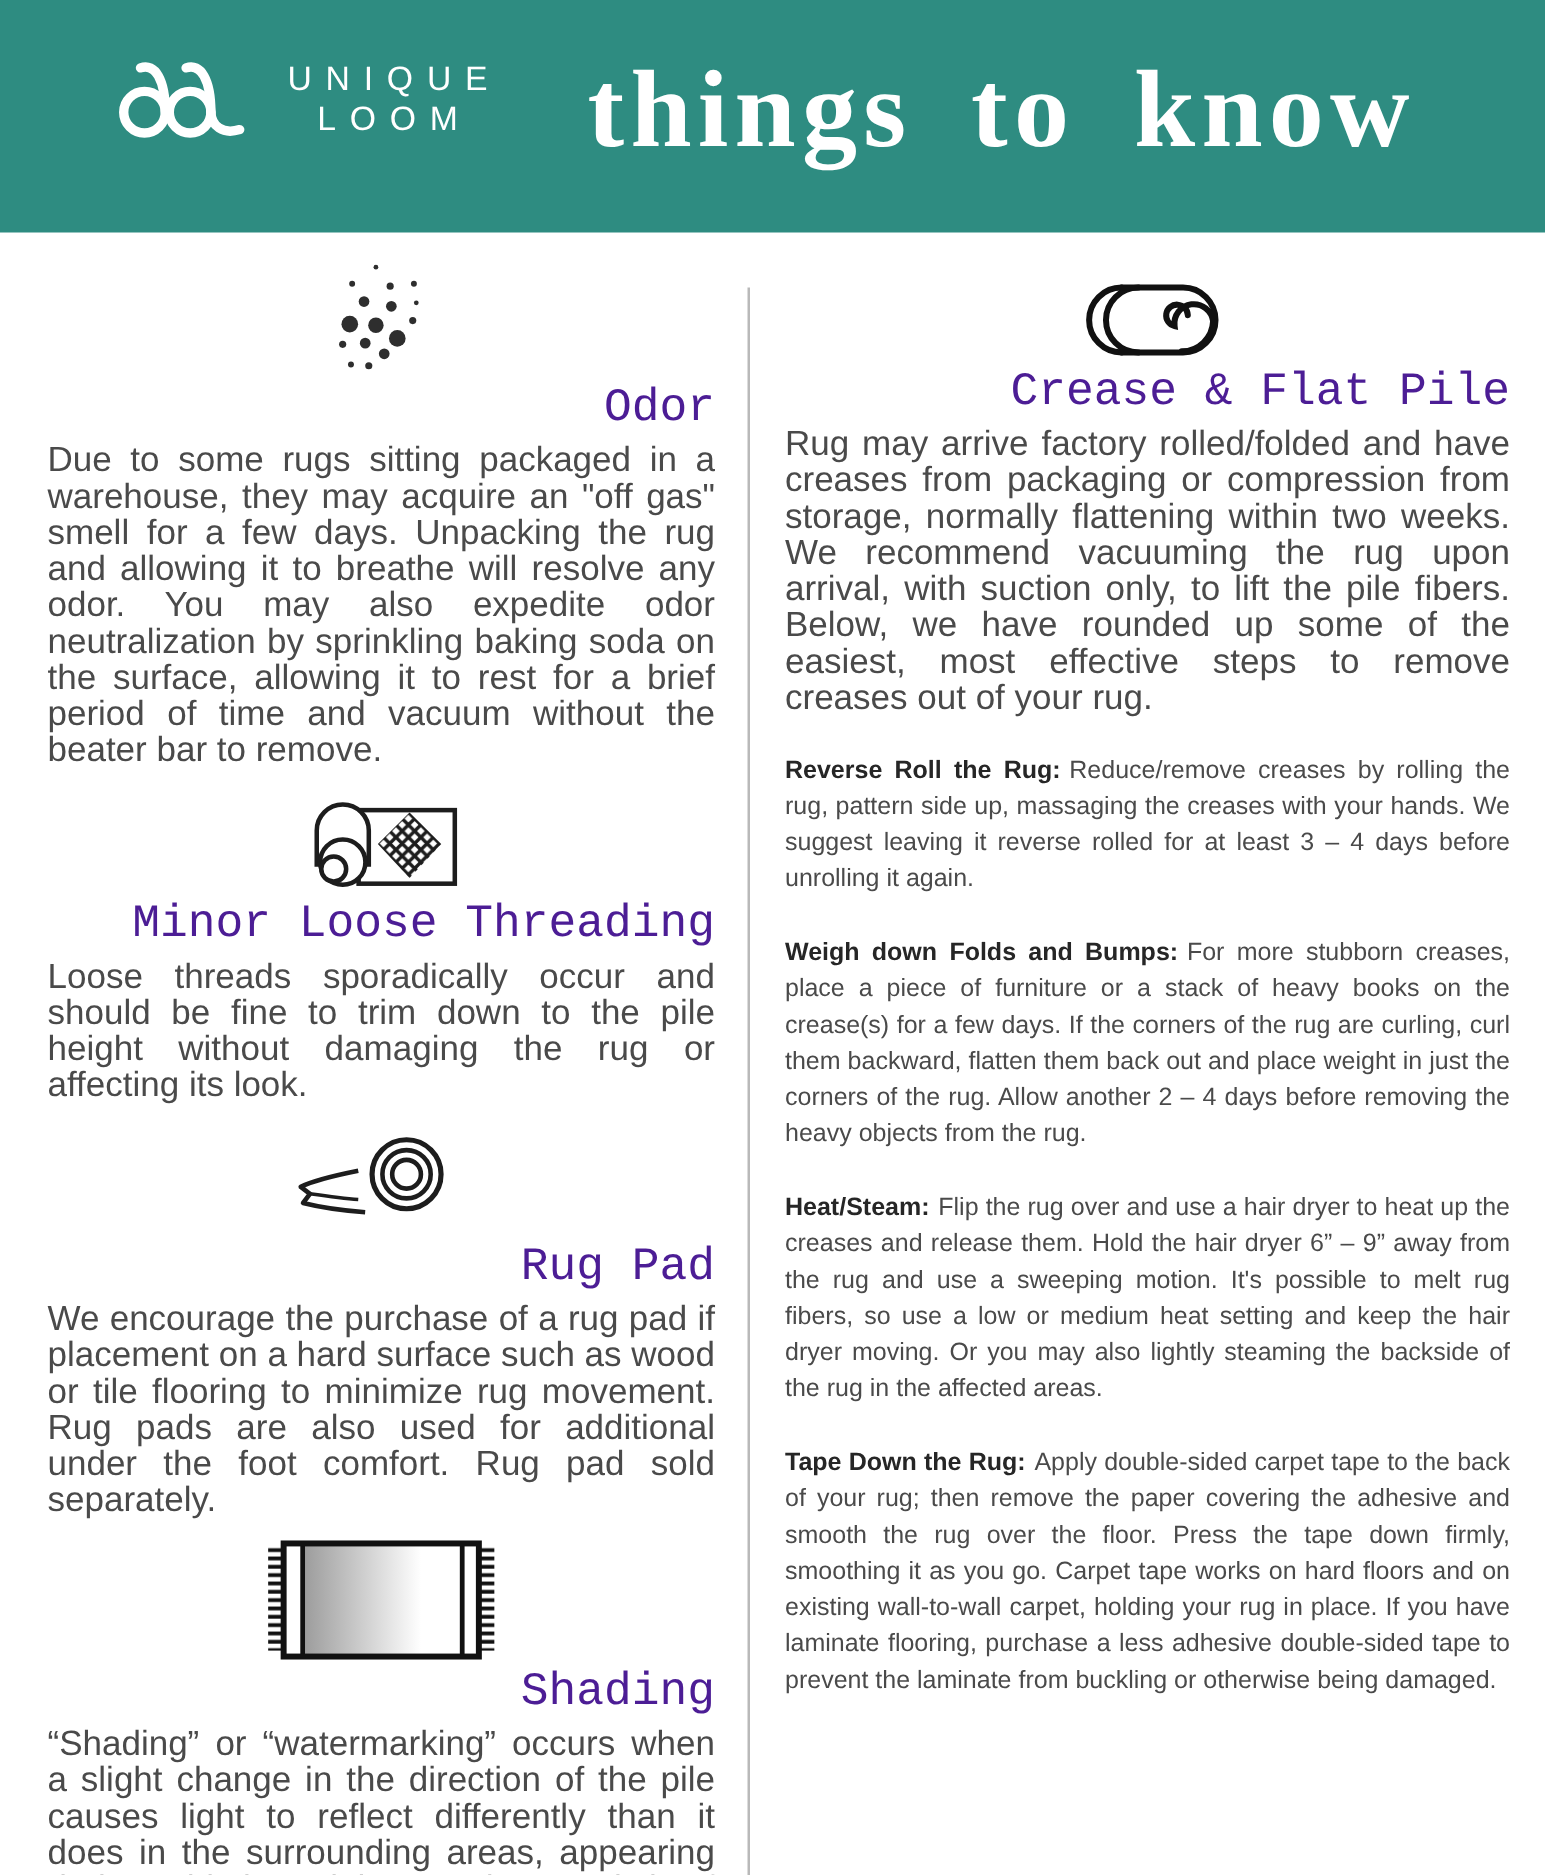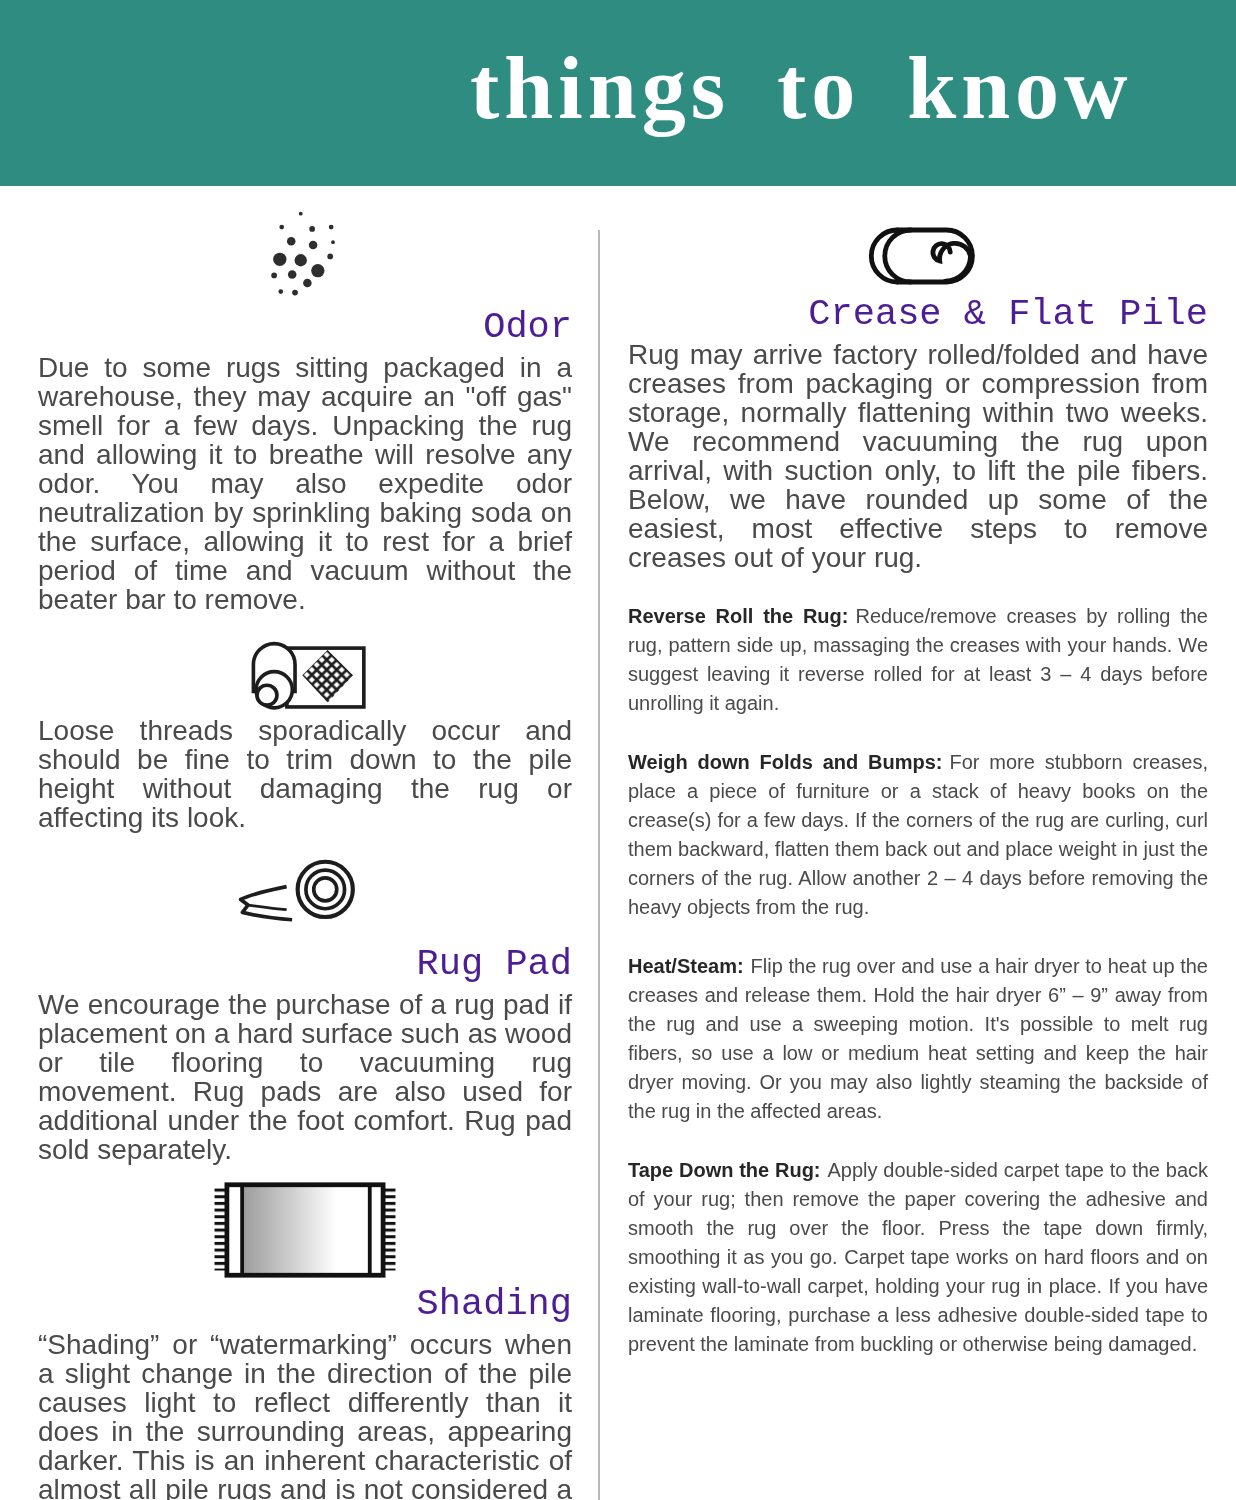--- a/index.html
+++ b/index.html
@@ -44,20 +44,35 @@
   .tip { margin-top:30px; font-size:20px; line-height:29px; color:#4a4a4a; text-align:justify; }
   .tip-label { font-weight:bold; color:#262626; margin-right:0.35em; }
   svg { display:block; }
 </style>
 </head>
 <body>
 
 <div class="page">
 
   <div class="header">
+    <div class="brand">
+      <svg width="118" height="70" viewBox="0 0 110 64">
+        <g fill="none" stroke="#ffffff" stroke-width="7" stroke-linecap="round">
+          <circle cx="22" cy="42" r="15.5"></circle>
+          <circle cx="56" cy="42" r="15.5"></circle>
+          <path d="M37.5 42 C37.5 18 30 5 19 9"></path>
+          <path d="M71.5 42 C71.5 18 64 5 53 9"></path>
+          <path d="M71.5 42 C72 52 80 59 93 55"></path>
+        </g>
+      </svg>
+      <div class="brand-text">
+        <span class="brand-line">UNIQUE</span>
+        <span class="brand-line">LOOM</span>
+      </div>
+    </div>
     <div class="page-title">things to know</div>
   </div>
 
   <div class="divider"></div>
 
   <div class="main">
 
     <div class="col-left">
 
       <div class="section">
@@ -95,35 +110,36 @@
                 <path d="M0 0 L11 11 M11 0 L0 11" stroke="#1d1d1d" stroke-width="3" fill="none"></path>
               </pattern>
             </defs>
             <rect x="55" y="20" width="85" height="65" fill="#ffffff" stroke="#1d1d1d" stroke-width="4"></rect>
             <polygon points="100,22 128,50 100,80 72,50" fill="url(#xhatch)"></polygon>
             <path d="M18 68 L18 38 A23 23 0 0 1 64 38 L64 68 Z" fill="#ffffff" stroke="#1d1d1d" stroke-width="4"></path>
             <circle cx="41" cy="66" r="20" fill="#ffffff" stroke="#1d1d1d" stroke-width="4"></circle>
             <circle cx="33" cy="72" r="11" fill="#ffffff" stroke="#1d1d1d" stroke-width="4"></circle>
           </svg>
         </div>
+        <h2 class="section-heading">Minor Loose Threading</h2>
         <p class="body">Loose threads sporadically occur and should be fine to trim down to the pile height without damaging the rug or affecting its look.</p>
       </div>
 
       <div class="section">
         <div class="icon-wrap">
           <svg width="150" height="92" viewBox="0 0 160 100">
             <path d="M60 42 C40 46 18 52 10 56 L18 62 L12 70 C32 75 52 77 66 78" fill="#ffffff" stroke="#1d1d1d" stroke-width="4" stroke-linejoin="round"></path>
             <path d="M18 62 C32 64 46 66 60 67" fill="none" stroke="#1d1d1d" stroke-width="3"></path>
             <circle cx="102" cy="45" r="30" fill="#ffffff" stroke="#1d1d1d" stroke-width="4.5"></circle>
             <circle cx="102" cy="45" r="21" fill="none" stroke="#1d1d1d" stroke-width="4"></circle>
             <circle cx="102" cy="45" r="12.5" fill="none" stroke="#1d1d1d" stroke-width="4"></circle>
           </svg>
         </div>
         <h2 class="section-heading">Rug Pad</h2>
-        <p class="body">We encourage the purchase of a rug pad if placement on a hard surface such as wood or tile flooring to vacuuming rug movement. Rug pads are also used for additional under the foot comfort. Rug pad sold separately.</p>
+        <p class="body">We encourage the purchase of a rug pad if placement on a hard surface such as wood or tile flooring to minimize rug movement. Rug pads are also used for additional under the foot comfort. Rug pad sold separately.</p>
       </div>
 
       <div class="section">
         <div class="icon-wrap">
           <svg width="182" height="100" viewBox="0 0 190 105">
             <defs>
               <linearGradient id="shadeGrad" x1="0" y1="0" x2="1" y2="0">
                 <stop offset="0" stop-color="#9d9d9d"></stop>
                 <stop offset="0.75" stop-color="#ffffff"></stop>
               </linearGradient>

